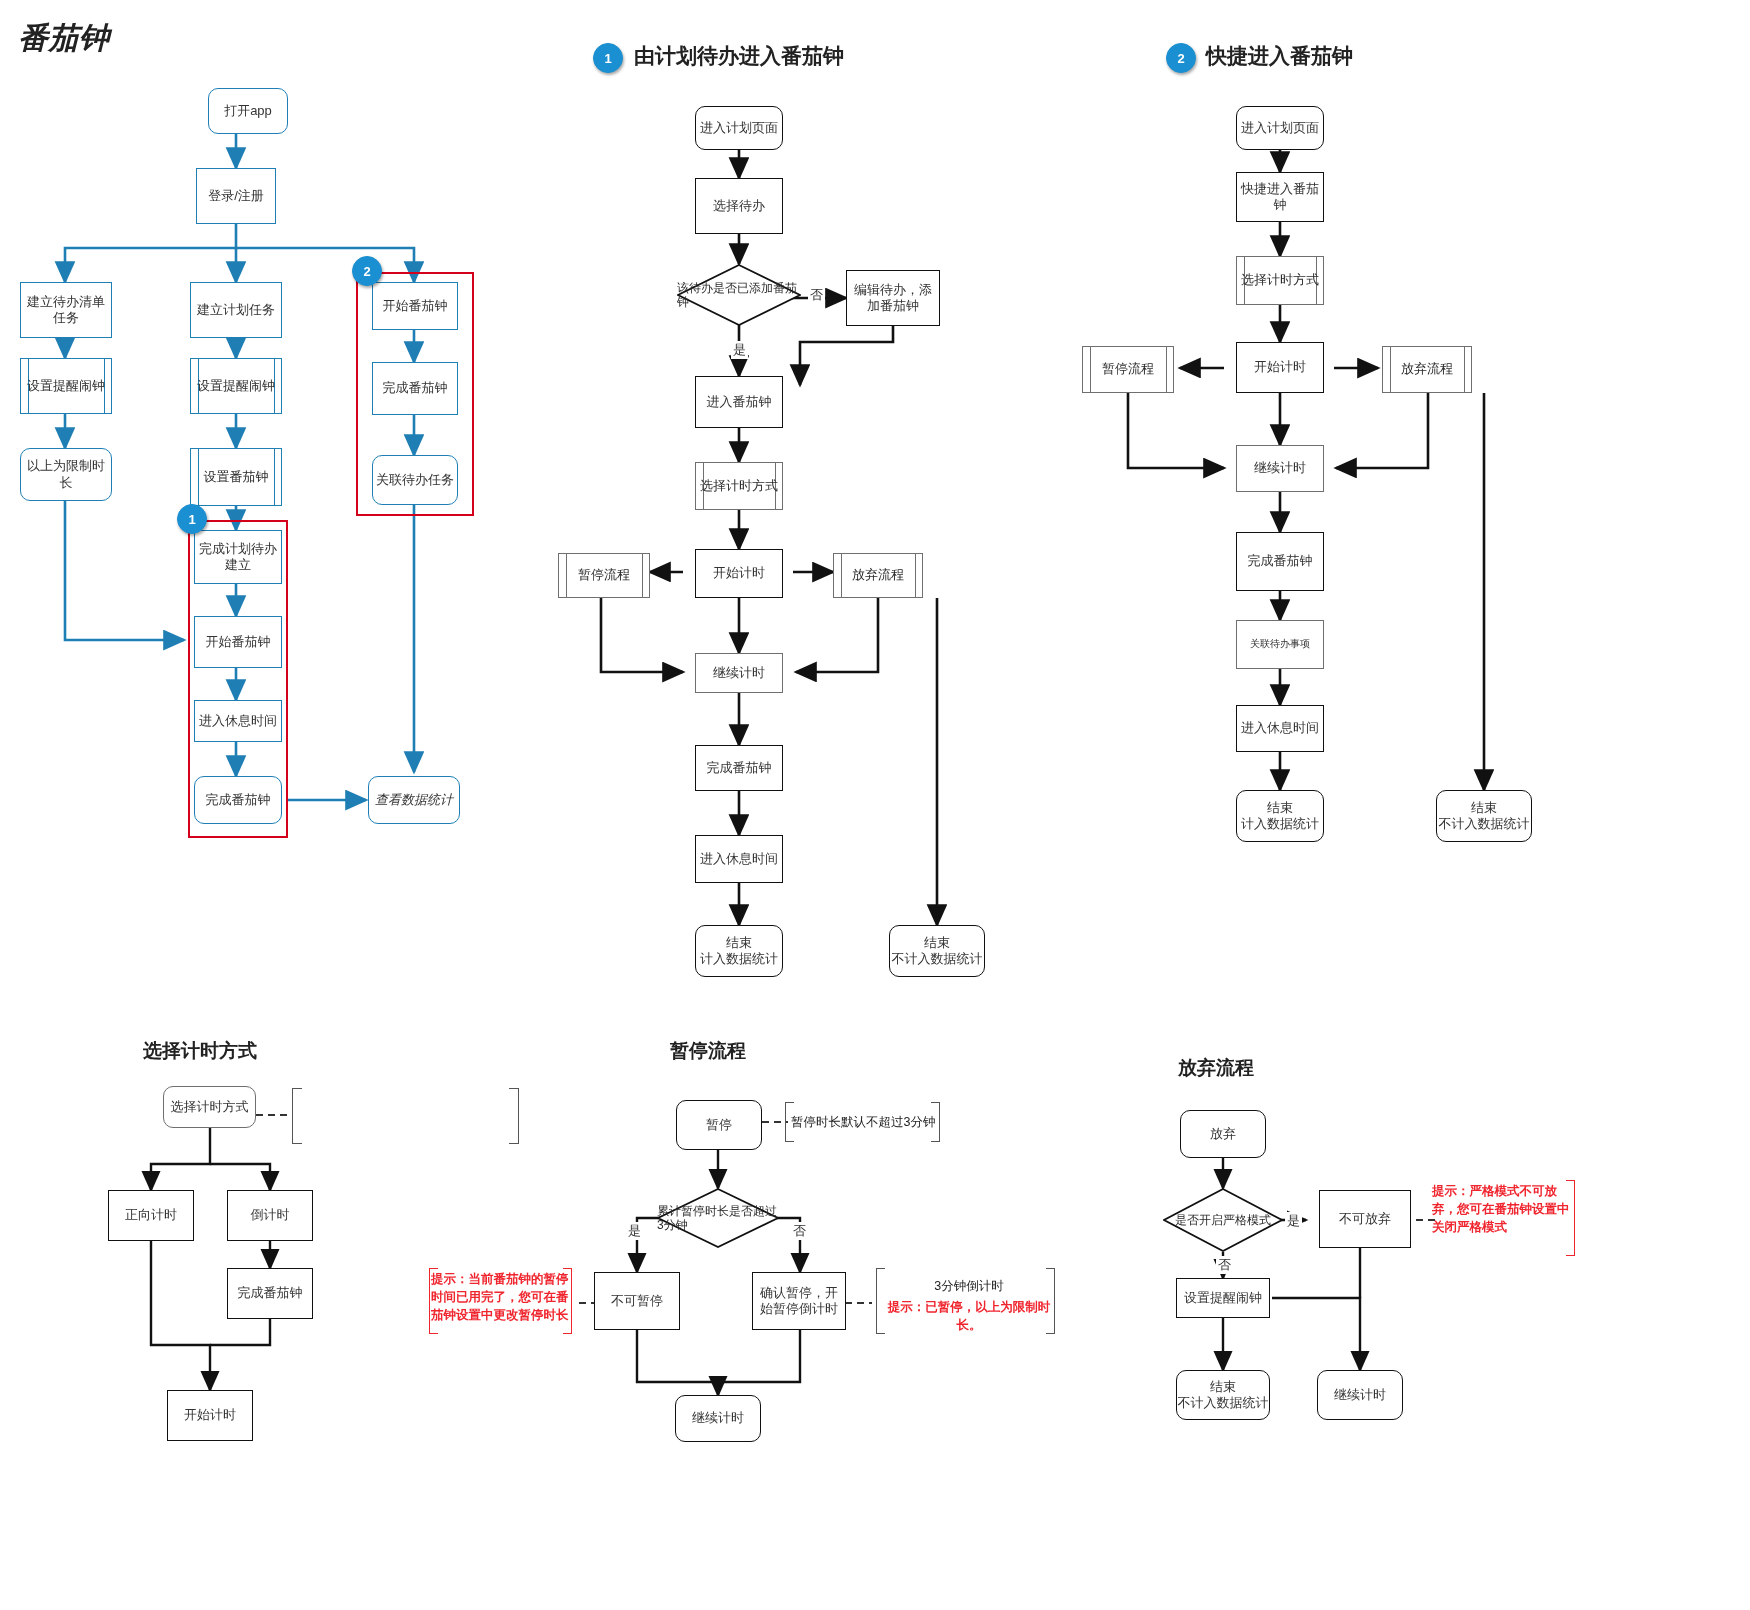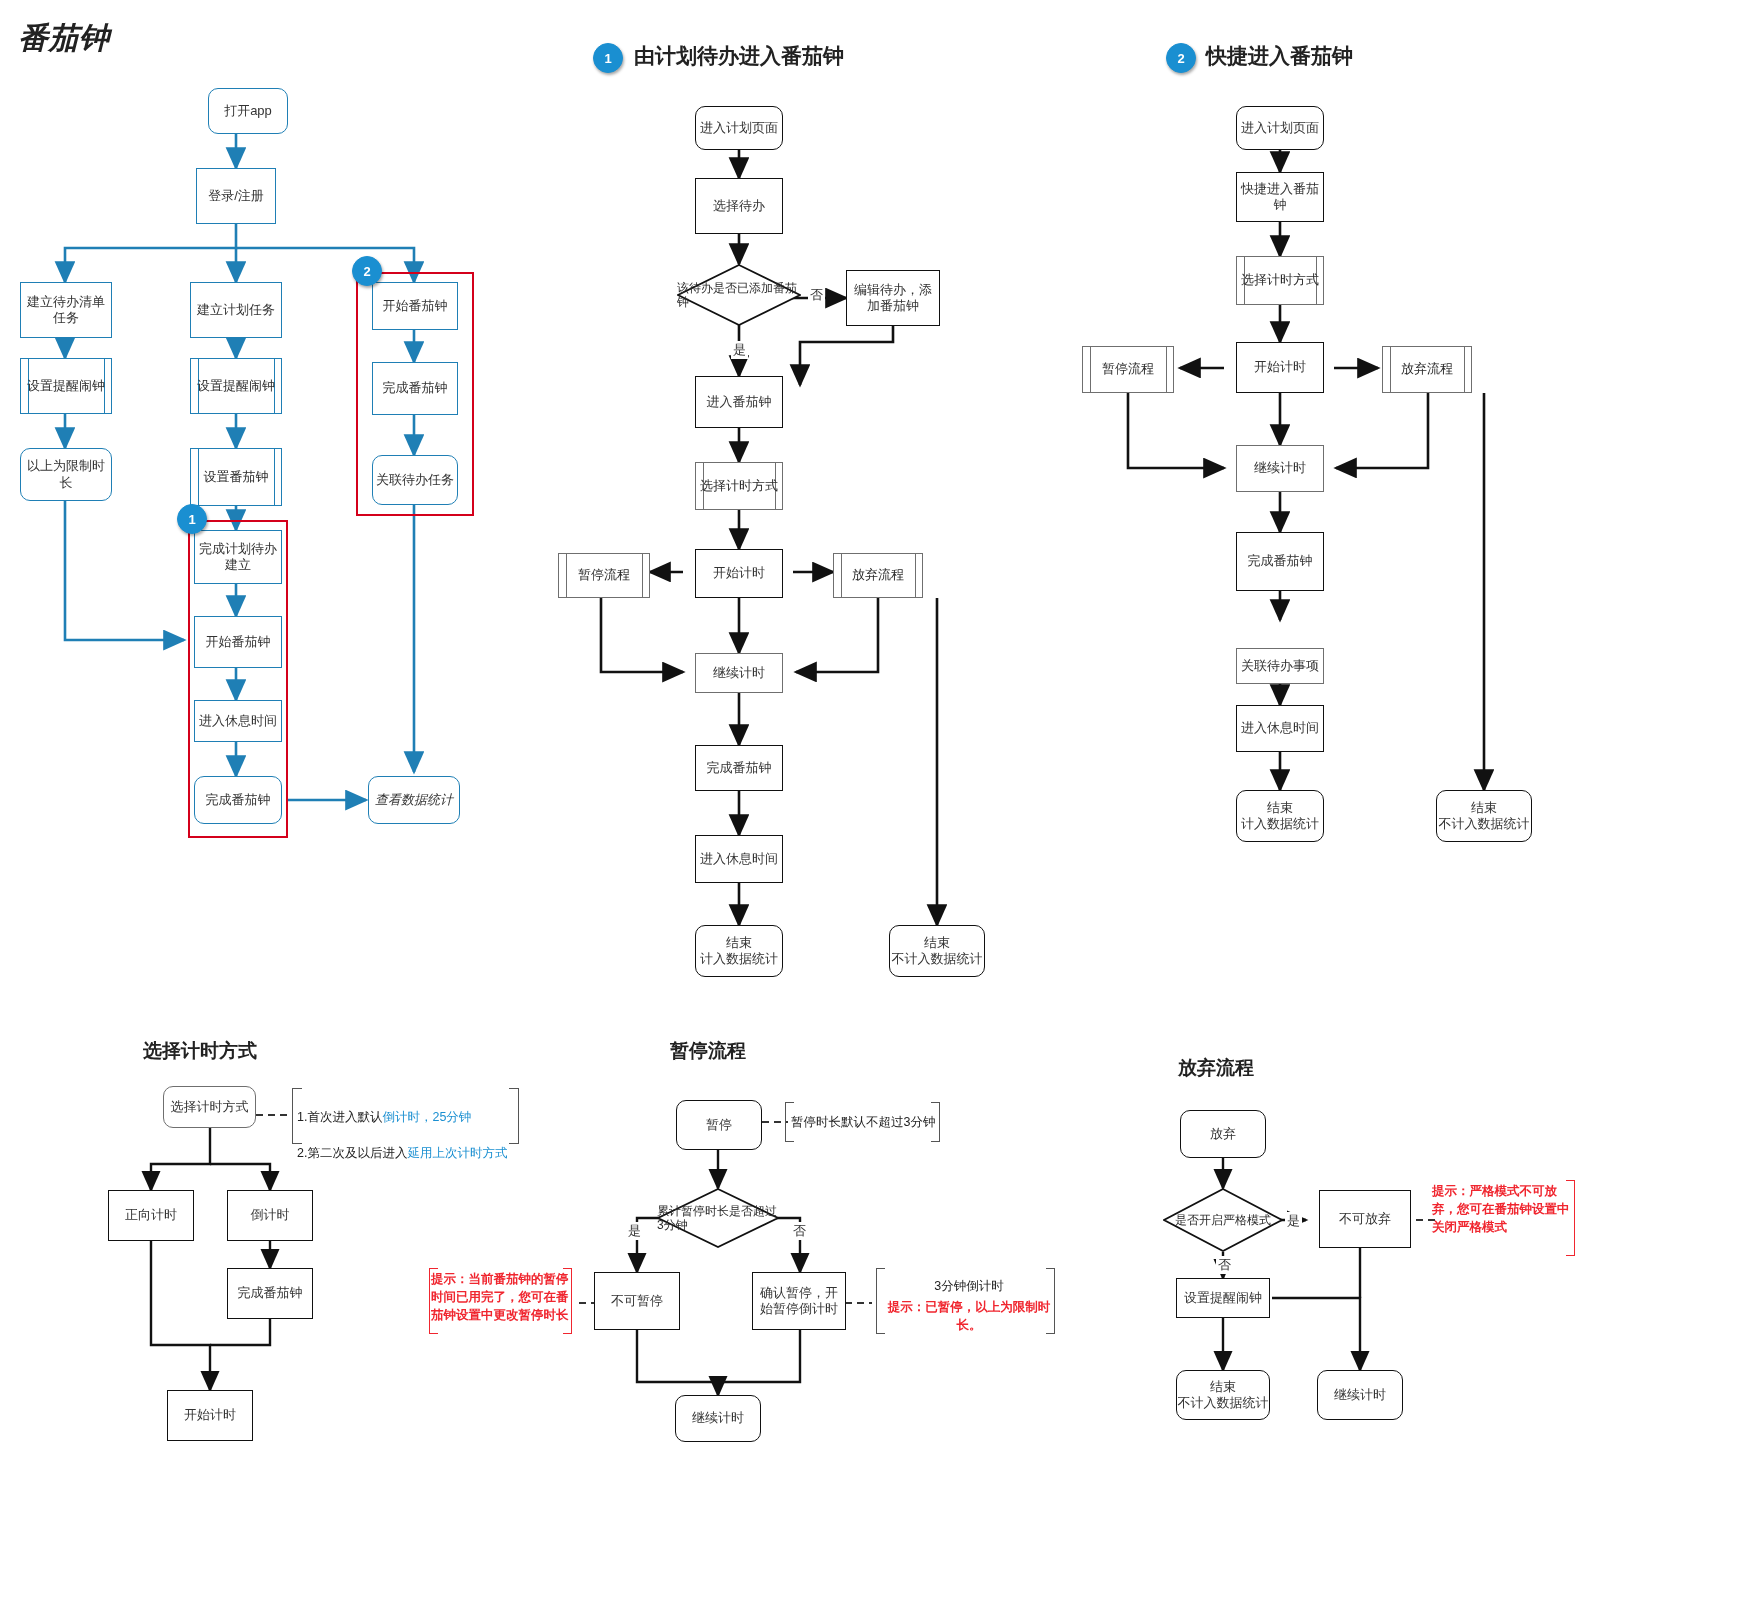--- a/index.html
+++ b/index.html
@@ -300,39 +300,35 @@
     <div class="outer"></div>
     <div class="bar" style="left:8px;"></div>
     <div class="bar" style="left:82px;"></div>
     <div class="lbl" style="font-size:13px;">放弃流程</div>
   </div>
 
   <div class="node n-gray" style="left:1236px;top:445px;width:88px;height:47px;font-size:13px;">继续计时</div>
 
   <div class="node n-black" style="left:1236px;top:532px;width:88px;height:59px;font-size:13px;">完成番茄钟</div>
 
-  <div class="node n-gray" style="left:1236px;top:648px;width:88px;height:36px;font-size:13px;">关联待办事项</div>
+  <div class="node n-gray" style="left:1236px;top:620px;width:88px;height:49px;font-size:10px;">关联待办事项</div>
 
   <div class="node n-black" style="left:1236px;top:705px;width:88px;height:47px;font-size:13px;">进入休息时间</div>
 
   <div class="node n-black round" style="left:1236px;top:790px;width:88px;height:52px;font-size:13px;">结束
 计入数据统计</div>
 
   <div class="node n-black round" style="left:1436px;top:790px;width:96px;height:52px;font-size:13px;">结束
 不计入数据统计</div>
 
   <div class="sec-title" style="left:143px;top:1038px;font-size:19px;">选择计时方式</div>
 
   <div class="node n-gray round" style="left:163px;top:1086px;width:93px;height:42px;font-size:13px;">选择计时方式</div>
 
   <div class="bracket" style="left:292px;top:1088px;width:10px;height:56px;"></div>
-  <div class="note black" style="left:297px;top:1090px;width:230px;font-size:12.5px;">
-    <div><span>1.首次进入默认</span><span class="hl">倒计时，25分钟</span></div>
-    <div><span>2.第二次及以后进入</span><span class="hl">延用上次计时方式</span></div>
-  </div>
   <div class="bracket r" style="left:509px;top:1088px;width:10px;height:56px;"></div>
 
   <div class="node n-black" style="left:108px;top:1190px;width:86px;height:51px;font-size:13px;">正向计时</div>
   <div class="node n-black" style="left:227px;top:1190px;width:86px;height:51px;font-size:13px;">倒计时</div>
   <div class="node n-black" style="left:227px;top:1268px;width:86px;height:51px;font-size:13px;">完成番茄钟</div>
   <div class="node n-black" style="left:167px;top:1390px;width:86px;height:51px;font-size:13px;">开始计时</div>
 
   <div class="sec-title" style="left:670px;top:1038px;font-size:19px;">暂停流程</div>
 
   <div class="node n-black round" style="left:676px;top:1100px;width:86px;height:50px;font-size:13px;">暂停</div>

